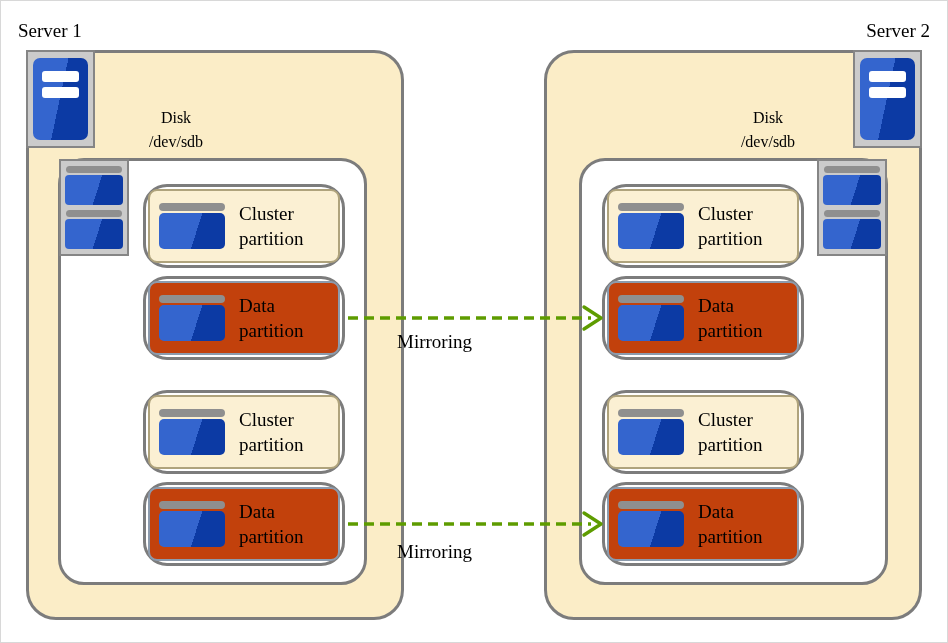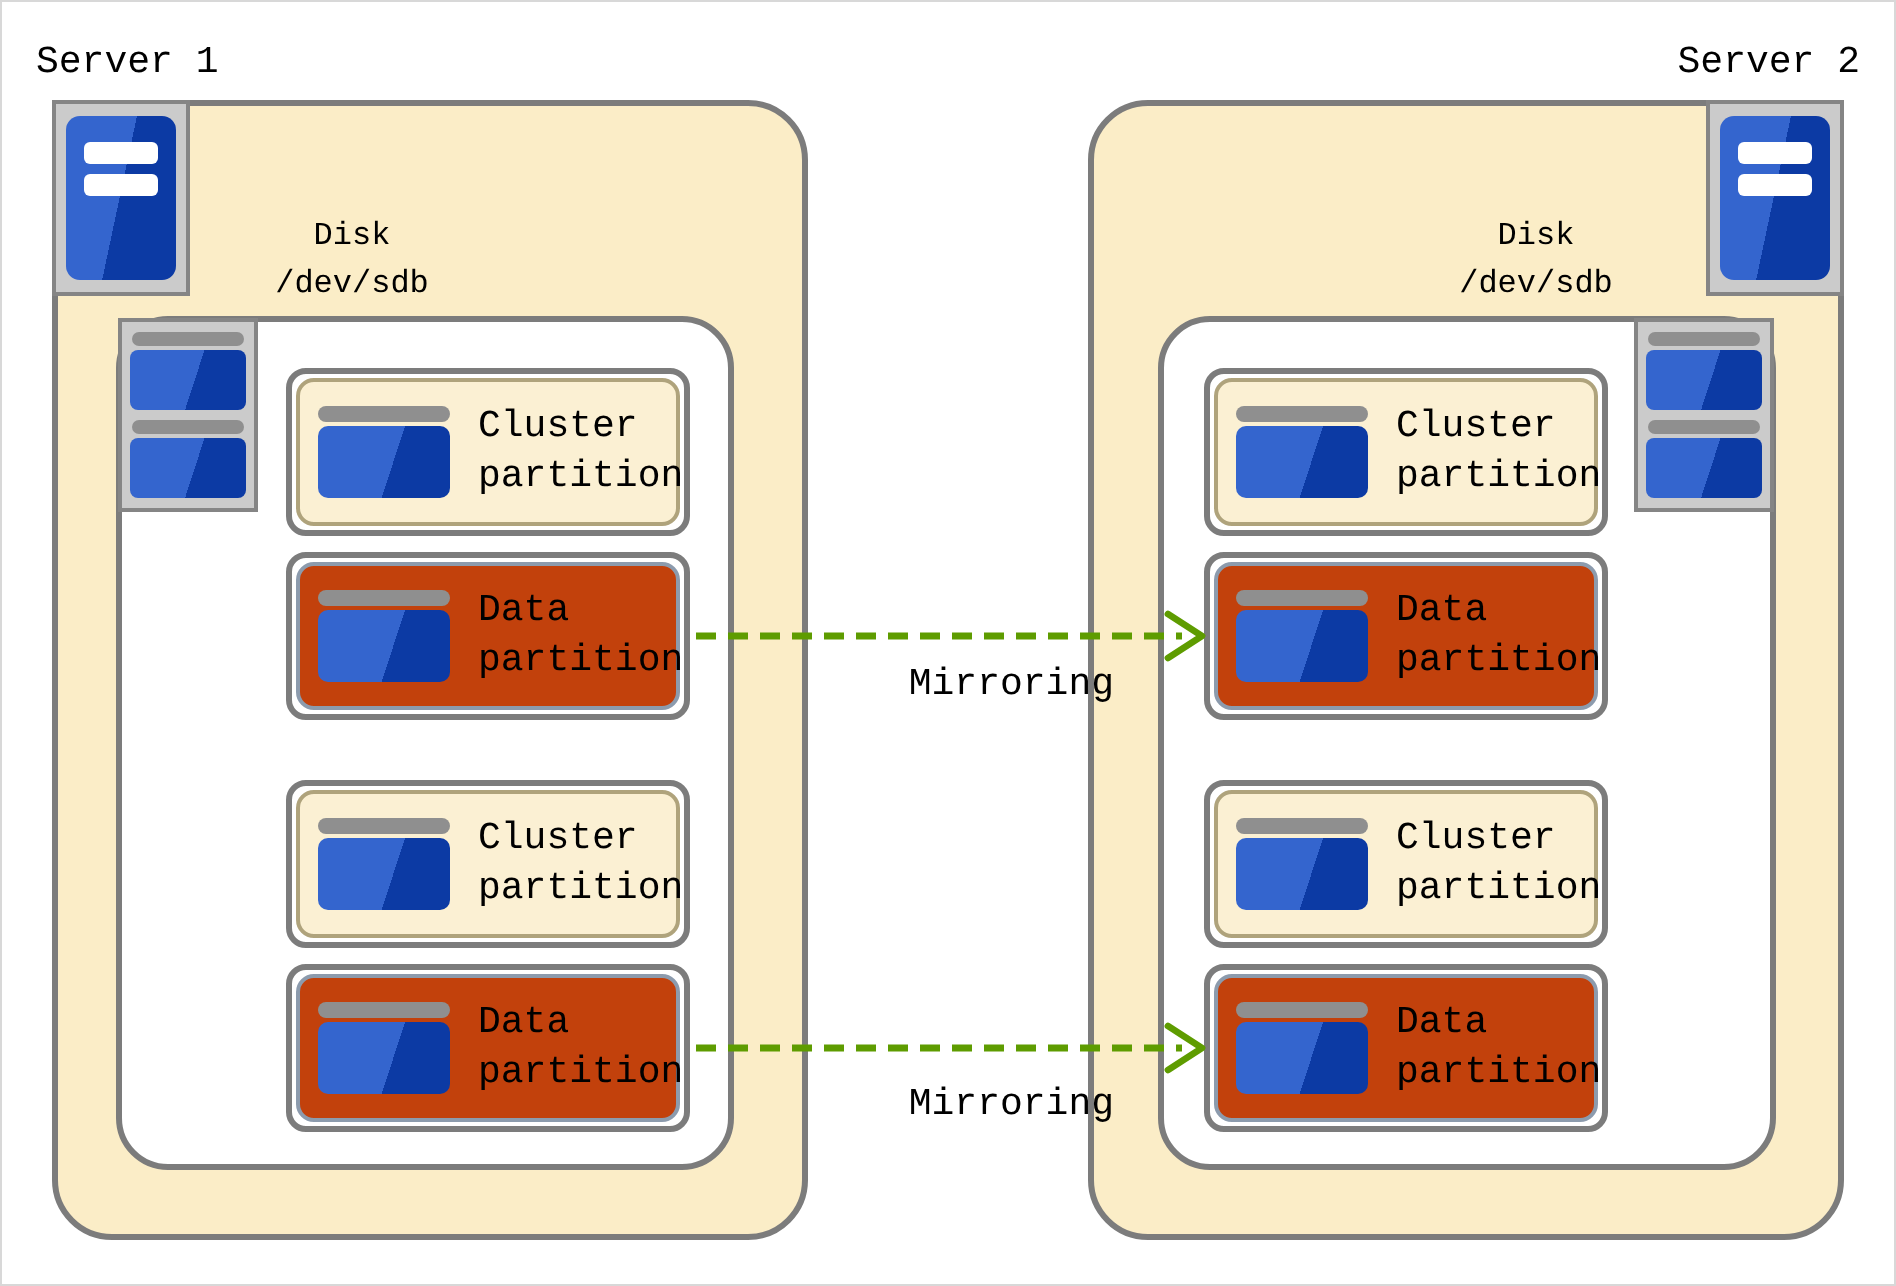--- a/index.html
+++ b/index.html
@@ -1,19 +1,19 @@
 <!DOCTYPE html>
 <html><head>
 <meta charset="utf-8">
 <style>
   html,body { margin:0; padding:0; background:#ffffff; }
   #canvas {
     position:relative; width:948px; height:643px; overflow:hidden;
     background:#ffffff; box-shadow: inset 0 0 0 1px #d8d8d8;
-    font-family:Liberation Mono, monospace; color:#000;
+    font-family:Liberation Serif, serif; color:#000;
   }
 
   
   .server-box {
     position:absolute; top:50px; width:378px; height:570px; box-sizing:border-box;
     background:#FBEDC7; border:3px solid #7C7C7C; border-radius:30px;
   }
   #server1-box { left:26px; }
   #server2-box { left:544px; }
 
@@ -29,21 +29,21 @@
   .server-label { position:absolute; top:20px; font-size:19px; }
   #server1-label { left:18px; }
   #server2-label { right:18px; }
   .disk-label {
     position:absolute; top:106px; width:160px; text-align:center;
     font-size:16px; line-height:24px;
   }
   #disk1-label { left:96px; }
   #disk2-label { left:688px; }
   .mirror-label {
-    position:absolute; left:397px; width:160px; text-align:right; font-size:19px;
+    position:absolute; left:397px; width:160px; text-align:left; font-size:19px;
   }
   #mirror1-label { top:331px; }
   #mirror2-label { top:541px; }
 
   
   .server-icon {
     position:absolute; top:50px; width:69px; height:98px; box-sizing:border-box;
     background:#CBCBCB; border:2px solid #858585;
     display:flex; align-items:center; justify-content:center;
   }
@@ -70,21 +70,21 @@
   #disk2-icon { left:817px; }
   .disk-pill { width:56px; height:7px; background:#8F8F8F; border-radius:4px; margin:2px 0; }
   .disk-blue {
     width:58px; height:30px; border-radius:4px; margin-bottom:3px;
     background:linear-gradient(108deg,#3465CE 55%,#0C3AA4 55%);
   }
 
   
   .pbox {
     position:absolute; width:202px; height:84px; box-sizing:border-box;
-    background:#ffffff; border:3px solid #7C7C7C; border-radius:10px; padding:2px;
+    background:#ffffff; border:3px solid #7C7C7C; border-radius:24px; padding:2px;
   }
   .pbox.col1 { left:143px; }
   .pbox.col2 { left:602px; }
   .row1 { top:184px; } .row2 { top:276px; } .row3 { top:390px; } .row4 { top:482px; }
   .pbox-inner {
     width:100%; height:100%; box-sizing:border-box; border-radius:9px;
     border:2px solid #999; display:flex; align-items:center;
   }
   .cluster .pbox-inner { background:#FBF0D3; border-color:#AFA37C; }
   .data    .pbox-inner { background:#c2410c; border-color:#8C9BAD; }

